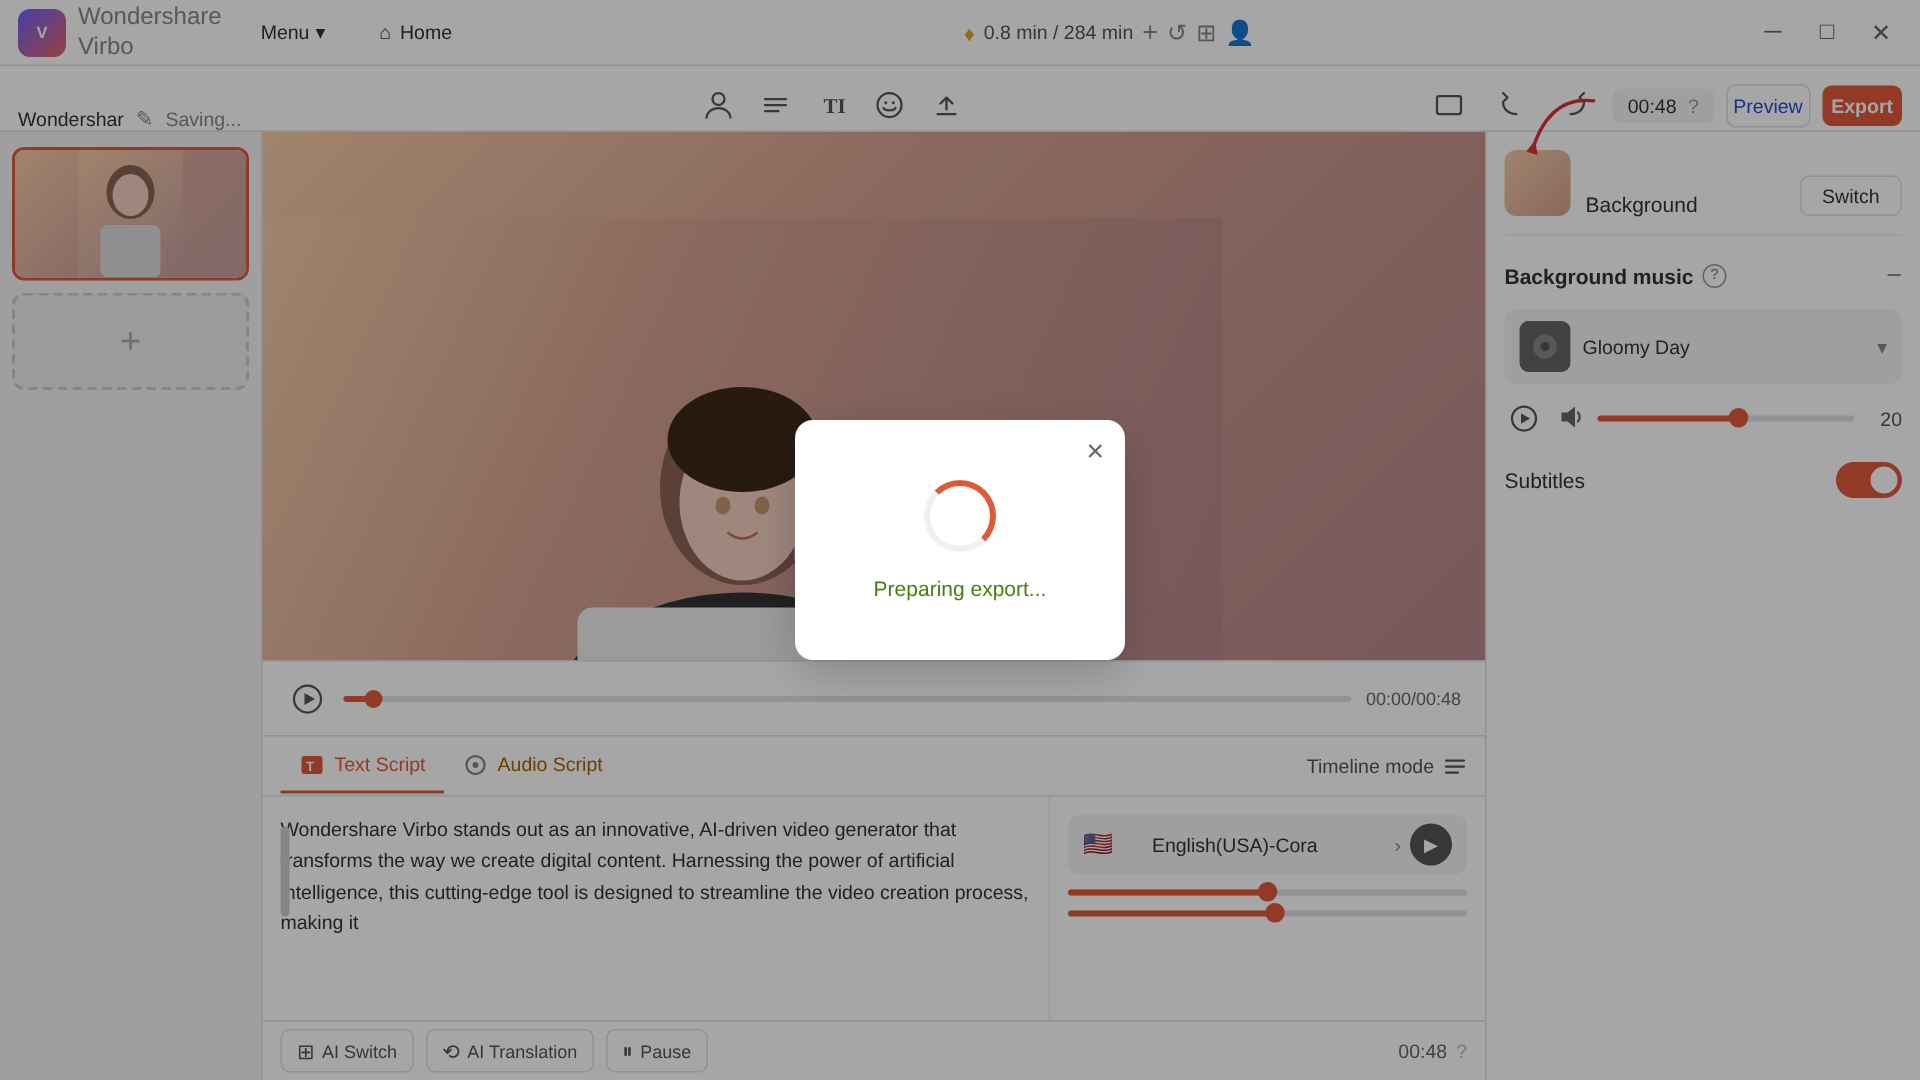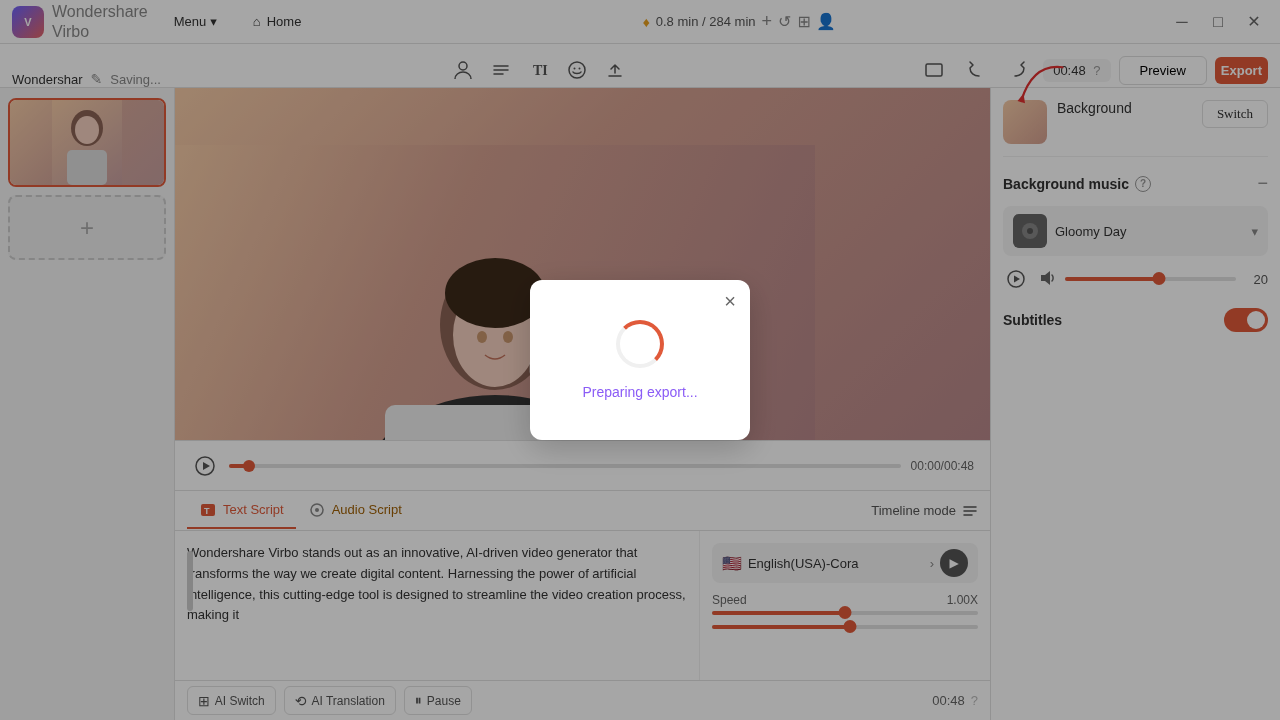--- a/index.html
+++ b/index.html
@@ -29,21 +29,21 @@
       height: 44px; background: #fff; border-bottom: 1px solid #e0e0e0;
       padding: 0 12px;
     }
     .toolbar2-left { display: flex; align-items: center; gap: 8px; }
     .project-name { font-size: 13px; color: #333; font-weight: 500; }
     .saving-text { font-size: 13px; color: #888; }
     .toolbar2-center { display: flex; align-items: center; gap: 4px; }
     .tool-icon-btn { width: 34px; height: 34px; display: flex; align-items: center; justify-content: center; border-radius: 6px; cursor: pointer; color: #0c4a6e; font-size: 18px; }
     .toolbar2-right { display: flex; align-items: center; gap: 8px; }
     .time-display { font-size: 13px; color: #333; background: #f5f5f5; padding: 4px 10px; border-radius: 6px; }
-    .preview-btn { padding: 6px 20px; border-radius: 6px; border: 1px solid #ddd; background: #fff; cursor: pointer; font-size: 13px; color: #000000; }
+    .preview-btn { padding: 6px 4px; border-radius: 6px; border: 1px solid #ddd; background: #fff; cursor: pointer; font-size: 13px; color: #1d4ed8; }
     .export-btn { padding: 6px 6px; border-radius: 6px; background: #e05a3a; border: none; color: white; cursor: pointer; font-size: 13px; font-weight: 600; }
 
     
     .main-layout { display: flex; height: calc(720px - 88px); }
 
     
     .slides-panel {
       width: 175px; background: #f5f5f5; border-right: 1px solid #e0e0e0;
       overflow-y: auto; padding: 10px 8px; display: flex; flex-direction: column; gap: 8px;
     }
@@ -81,64 +81,64 @@
     .script-tab-icon { width: 18px; height: 18px; display: flex; align-items: center; justify-content: center; }
     .timeline-mode { display: flex; align-items: center; gap: 6px; font-size: 13px; color: #555; cursor: pointer; }
 
     .script-content { display: flex; flex: 1; overflow: hidden; }
     .text-script-area { flex: 1; padding: 12px; overflow-y: auto; font-size: 13px; color: #333; line-height: 1.6; border-right: 1px solid #f0f0f0; position: relative; }
     .scroll-thumb { width: 6px; height: 60px; background: #ccc; border-radius: 3px; position: absolute; top: 20px; }
 
     .audio-script-area { width: 290px; padding: 12px; display: flex; flex-direction: column; gap: 10px; }
     .voice-selector { display: flex; align-items: center; gap: 6px; background: #f5f5f5; border-radius: 8px; padding: 6px 10px; cursor: pointer; }
     .voice-flag { font-size: 16px; }
-    .voice-name { font-size: 13px; color: #333; flex: 1; font-weight: 500; }
+    .voice-name { font-size: 13px; color: #333; flex: 1; font-weight: 500; margin-left: 20px; }
     .voice-play { width: 28px; height: 28px; background: #555; border-radius: 50%; display: flex; align-items: center; justify-content: center; color: white; cursor: pointer; font-size: 12px; }
     .slider-row { display: flex; flex-direction: column; gap: 4px; }
     .slider-label-row { display: flex; justify-content: space-between; font-size: 12px; color: #666; }
     .slider-track { height: 4px; background: #e0e0e0; border-radius: 2px; position: relative; cursor: pointer; }
     .slider-fill { height: 100%; background: #e05a3a; border-radius: 2px; }
     .slider-thumb { position: absolute; top: -5px; width: 13px; height: 13px; background: #e05a3a; border-radius: 50%; transform: translateX(-50%); cursor: pointer; }
 
     .script-footer { display: flex; align-items: center; justify-content: space-between; border-top: 1px solid #e0e0e0; padding: 0 12px; height: 40px; }
     .footer-btns { display: flex; gap: 8px; }
     .footer-btn { display: flex; align-items: center; gap: 5px; padding: 5px 10px; border-radius: 6px; border: 1px solid #e0e0e0; background: #fff; cursor: pointer; font-size: 12px; color: #555; }
     .footer-btn-icon { font-size: 14px; }
     .footer-time { display: flex; align-items: center; gap: 6px; font-size: 13px; color: #666; }
 
     
     .right-panel {
       width: 290px; background: #fff; border-left: 1px solid #e0e0e0;
       display: flex; flex-direction: column; overflow-y: auto;
       padding: 12px;
     }
-    .bg-section { display: flex; align-items: flex-start; justify-content: space-between; margin-bottom: 16px; padding-bottom: 12px; border-bottom: 1px solid #f0f0f0; }
+    .bg-section { display: flex; align-items: flex-end; justify-content: space-between; margin-bottom: 16px; padding-bottom: 12px; border-bottom: 1px solid #f0f0f0; }
     .bg-thumb { width: 44px; height: 44px; background: linear-gradient(135deg, #f5cba7, #d4a090); border-radius: 8px; }
     .bg-label { font-size: 14px; color: #333; font-weight: 500; flex: 1; margin-left: 10px; }
-    .switch-btn { padding: 5px 14px; border-radius: 6px; border: 1px solid #e0e0e0; background: #fff; cursor: pointer; font-size: 13px; color: #333; font-family: Liberation Serif, serif; }
+    .switch-btn { padding: 5px 14px; border-radius: 6px; border: 1px solid #e0e0e0; background: #fff; cursor: pointer; font-size: 13px; color: #333; }
 
     .section-label { display: flex; align-items: center; justify-content: space-between; margin-bottom: 12px; }
     .section-title { font-size: 14px; font-weight: 600; color: #333; display: flex; align-items: center; gap: 6px; }
     .section-icon { width: 16px; height: 16px; border-radius: 50%; border: 1.5px solid #999; display: flex; align-items: center; justify-content: center; font-size: 10px; color: #999; cursor: pointer; }
     .collapse-btn { cursor: pointer; color: #888; font-size: 18px; }
 
     .music-track { display: flex; align-items: center; gap: 8px; background: #f5f5f5; border-radius: 8px; padding: 8px 10px; margin-bottom: 10px; }
     .music-thumb { width: 34px; height: 34px; background: linear-gradient(135deg, #888, #aaa); border-radius: 6px; overflow: hidden; }
     .music-name { font-size: 13px; color: #333; flex: 1; font-weight: 500; }
 
     .music-controls { display: flex; align-items: center; gap: 8px; }
     .music-play { width: 26px; height: 26px; display: flex; align-items: center; justify-content: center; cursor: pointer; color: #555; font-size: 14px; }
     .music-vol { font-size: 14px; color: #666; }
     .music-slider { flex: 1; height: 4px; background: #e0e0e0; border-radius: 2px; position: relative; cursor: pointer; }
     .music-fill { width: 55%; height: 100%; background: #e05a3a; border-radius: 2px; }
     .music-thumb-dot { position: absolute; left: 55%; top: -5px; width: 13px; height: 13px; background: #e05a3a; border-radius: 50%; transform: translateX(-50%); }
     .music-vol-num { font-size: 13px; color: #555; min-width: 24px; text-align: right; }
 
     .subtitles-section { display: flex; align-items: center; justify-content: space-between; margin-top: 16px; }
-    .subtitles-label { font-size: 14px; font-weight: 700; color: #333; }
+    .subtitles-label { font-size: 14px; font-weight: 400; color: #333; }
     .toggle { width: 44px; height: 24px; background: #e05a3a; border-radius: 12px; position: relative; cursor: pointer; }
     .toggle-dot { position: absolute; right: 3px; top: 3px; width: 18px; height: 18px; background: white; border-radius: 50%; }
 
     
     .modal-overlay {
       position: fixed; top: 0; left: 0; width: 100%; height: 100%;
       background: rgba(0,0,0,0.35); display: flex; align-items: center; justify-content: center;
       z-index: 1000;
     }
     .modal {
@@ -149,21 +149,21 @@
     .modal-close { position: absolute; right: 14px; top: 10px; cursor: pointer; font-size: 20px; color: #666; }
     .spinner {
       width: 48px; height: 48px;
       border: 4px solid #f0f0f0;
       border-top: 4px solid #e05a3a;
       border-right: 4px solid #e05a3a;
       border-radius: 50%;
       animation: spin 1s linear infinite;
     }
     @keyframes spin { to { transform: rotate(360deg); } }
-    .modal-text { font-size: 14px; color: #8b5cf6; }
+    .modal-text { font-size: 14px; color: #4d7c0f; }
 
     
     .arrow-annotation {
       position: absolute; top: 56px; right: 210px; z-index: 500;
       pointer-events: none;
     }
     .red-arrow {
       width: 60px; height: 60px;
     }
 
@@ -389,24 +389,20 @@
 
         <div class="audio-script-area">
           <div class="voice-selector">
             <span class="voice-flag">🇺🇸</span>
             <span class="voice-name">English(USA)-Cora</span>
             <span style="color:#888;">›</span>
             <div class="voice-play">▶</div>
           </div>
 
           <div class="slider-row">
-            <div class="slider-label-row">
-              <span>Speed</span>
-              <span>1.00X</span>
-            </div>
             <div class="slider-track">
               <div class="slider-fill" style="width:50%;"></div>
               <div class="slider-thumb" style="left:50%;"></div>
             </div>
           </div>
 
           <div class="slider-row">
             <div class="slider-track">
               <div class="slider-fill" style="width:52%;"></div>
               <div class="slider-thumb" style="left:52%;"></div>

